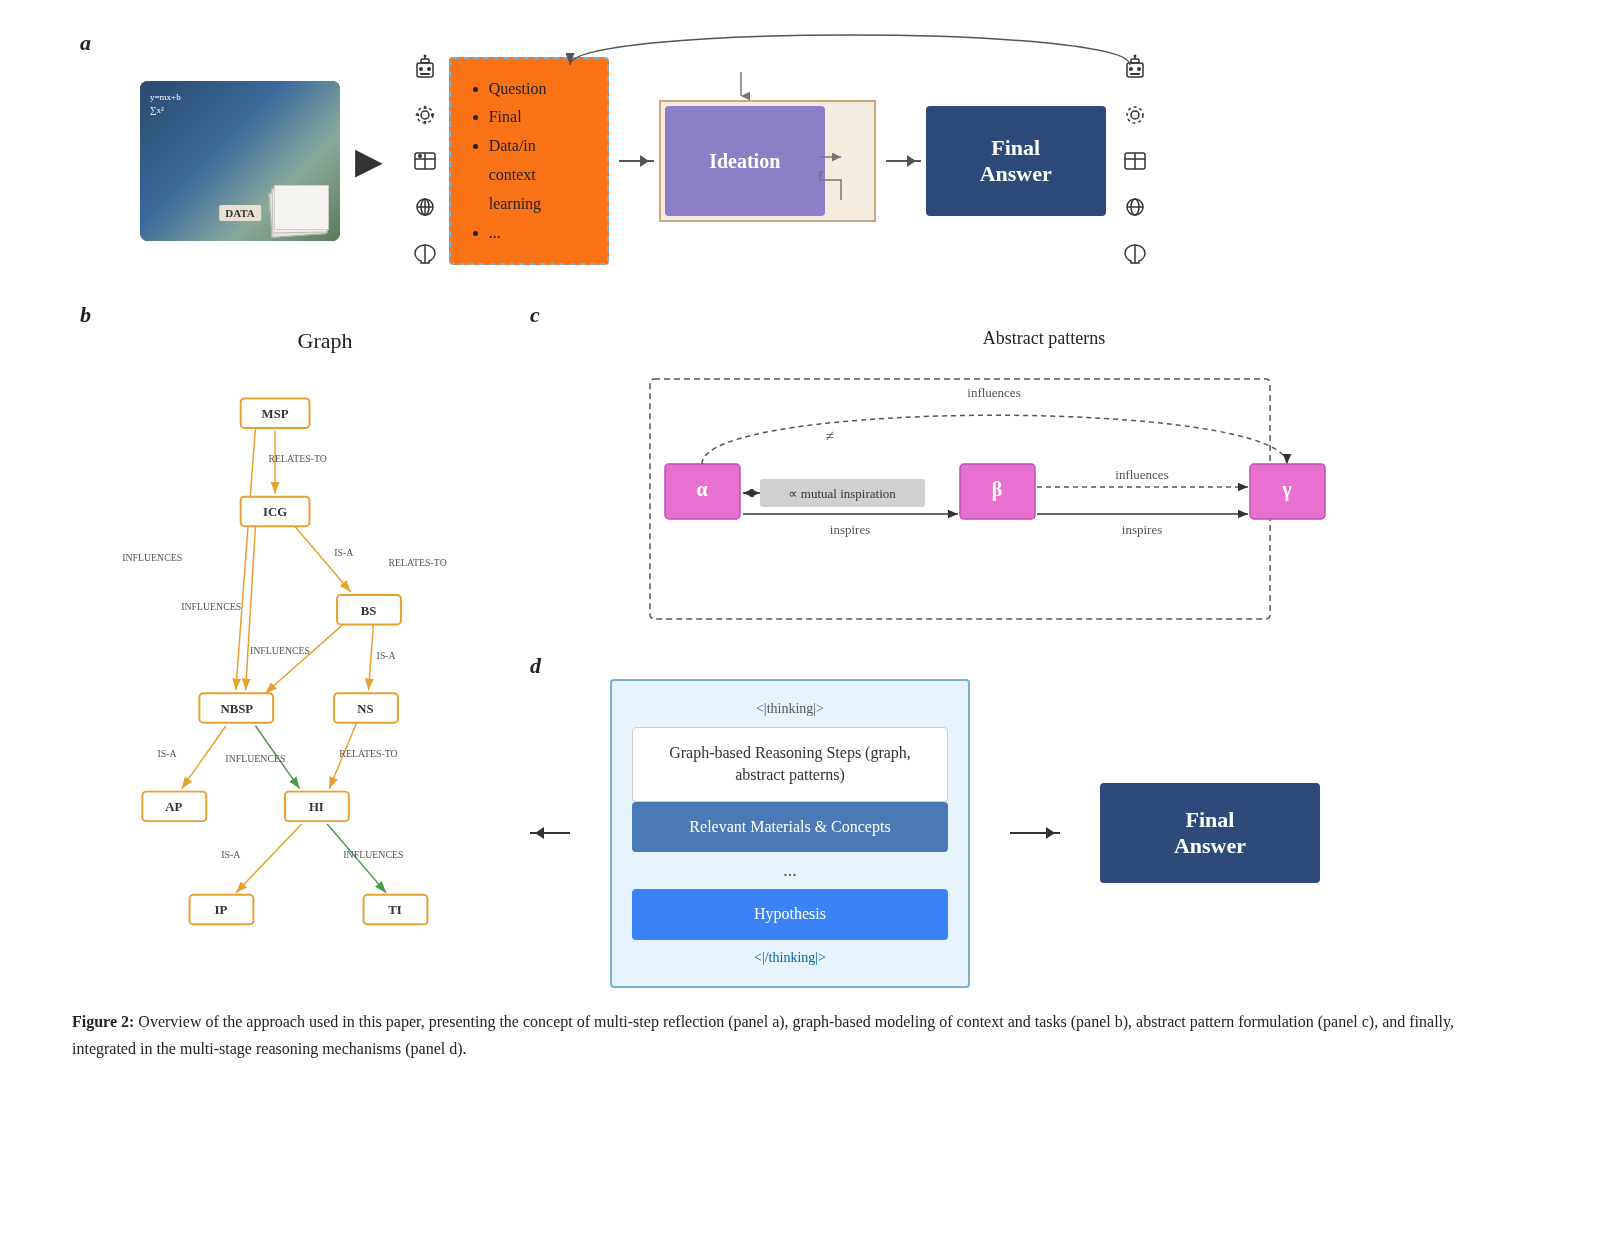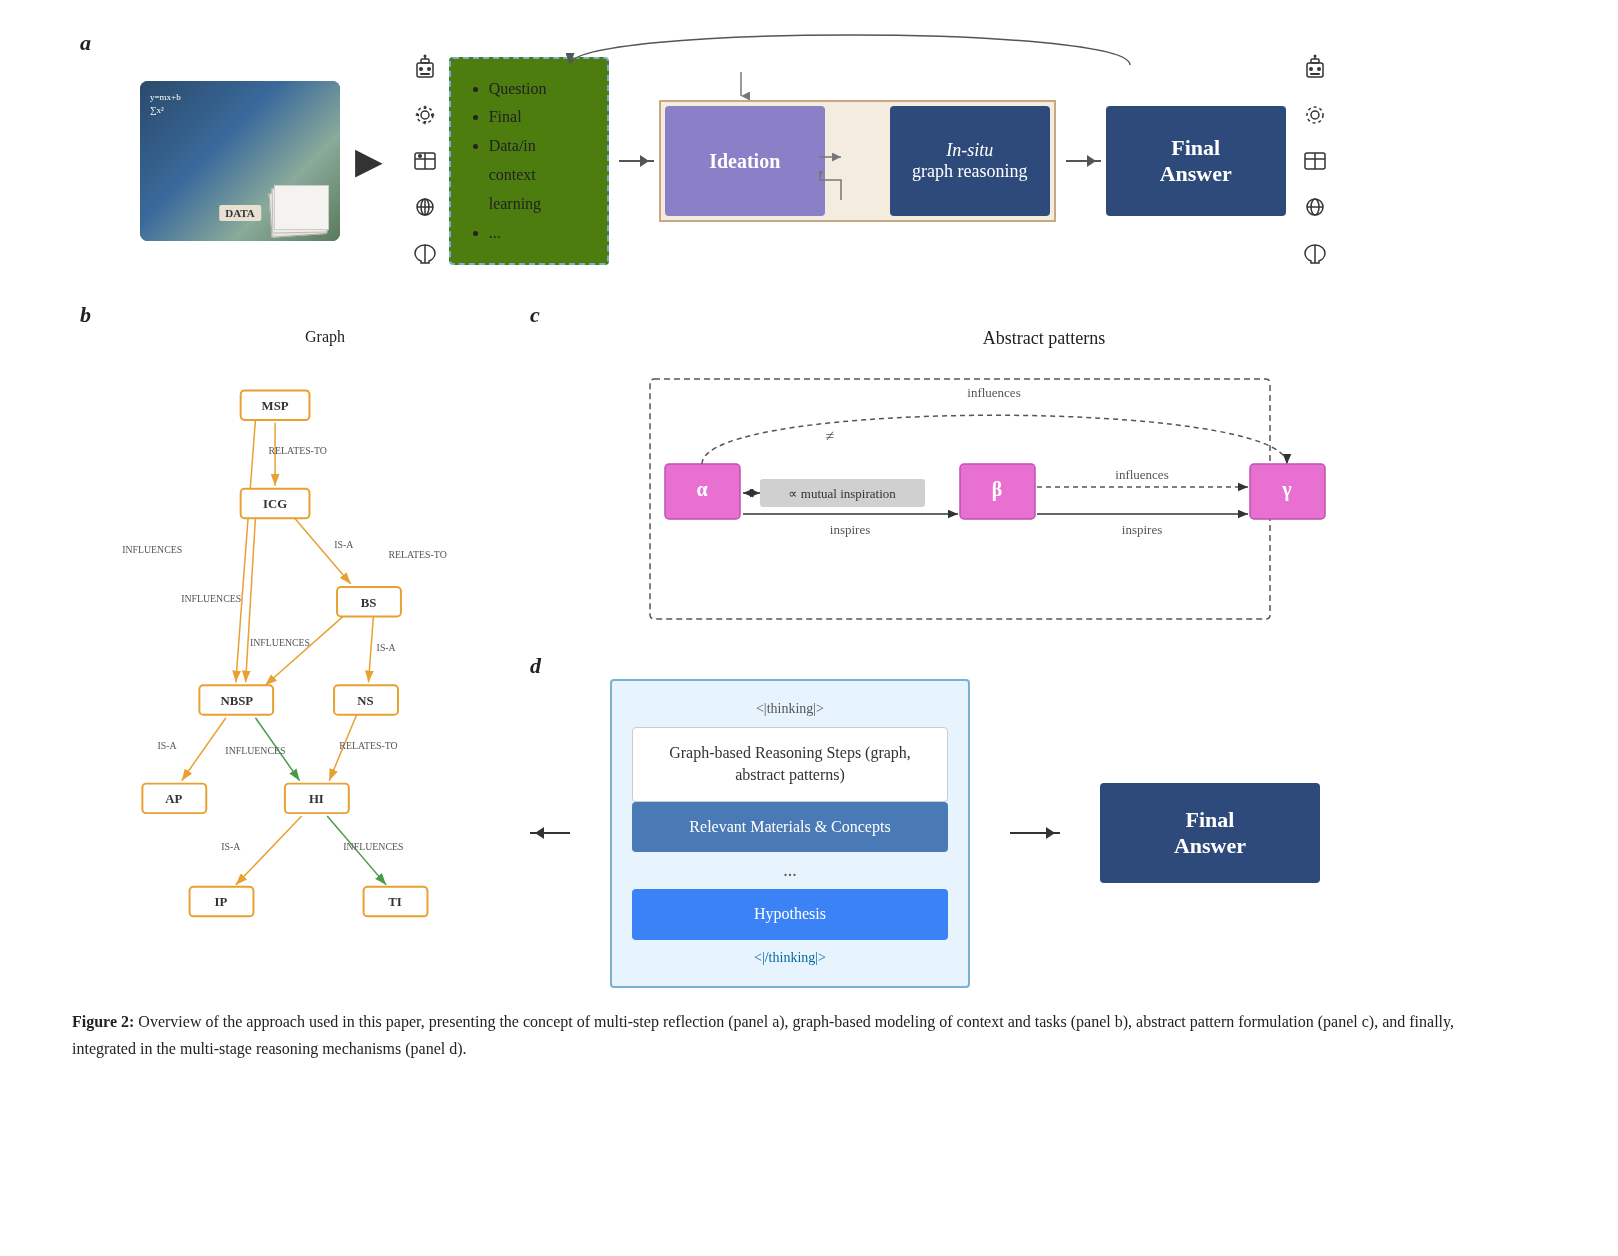--- a/index.html
+++ b/index.html
@@ -89,21 +89,21 @@
       width: 38px;
       height: 38px;
       display: flex;
       align-items: center;
       justify-content: center;
       font-size: 20px;
     }
 
     .context-box {
       border: 2px dashed #7ab0d4;
-      background: #4d7c0f;
+      background: #f97316;
       padding: 16px 20px;
       border-radius: 4px;
       min-width: 160px;
       flex-shrink: 0;
     }
     .context-box ul {
       list-style: disc;
       padding-left: 18px;
       font-size: 16px;
       line-height: 1.8;
@@ -187,21 +187,21 @@
       min-height: 620px;
     }
     .panel-b-label {
       font-size: 22px;
       font-weight: bold;
       font-style: italic;
       margin-bottom: 5px;
     }
     .graph-title {
       text-align: center;
-      font-size: 16px;
+      font-size: 22px;
       margin-bottom: 10px;
       margin-left: 60px;
     }
     .graph-svg {
       width: 400px;
       height: 580px;
     }
 
     
     .graph-node {
@@ -445,24 +445,20 @@
               <polygon points="0 6, 6 6, 3 0" fill="#777"></polygon>
             </marker>
           </defs>
           <path d="M 22,30 L 22,10 L 0,10" stroke="#777" stroke-width="1.5" fill="none" marker-end="url(#arr-u)"></path>
         </svg>
 
         <div class="ideation-block">
           <span>Ideation</span>
         </div>
         <div style="width:25px;"></div>
-        <div class="insitu-block">
-          <em>In-situ</em>
-          <span>graph reasoning</span>
-        </div>
       </div>
 
       <div style="width:35px; height:2px; background:#555; position:relative; flex-shrink:0; margin:0 5px;">
         <div style="position:absolute; right:-1px; top:-5px; border:6px solid transparent; border-left:9px solid #555;"></div>
       </div>
 
       <div class="final-answer-block">
         <span>Final Answer</span>
       </div>
 

